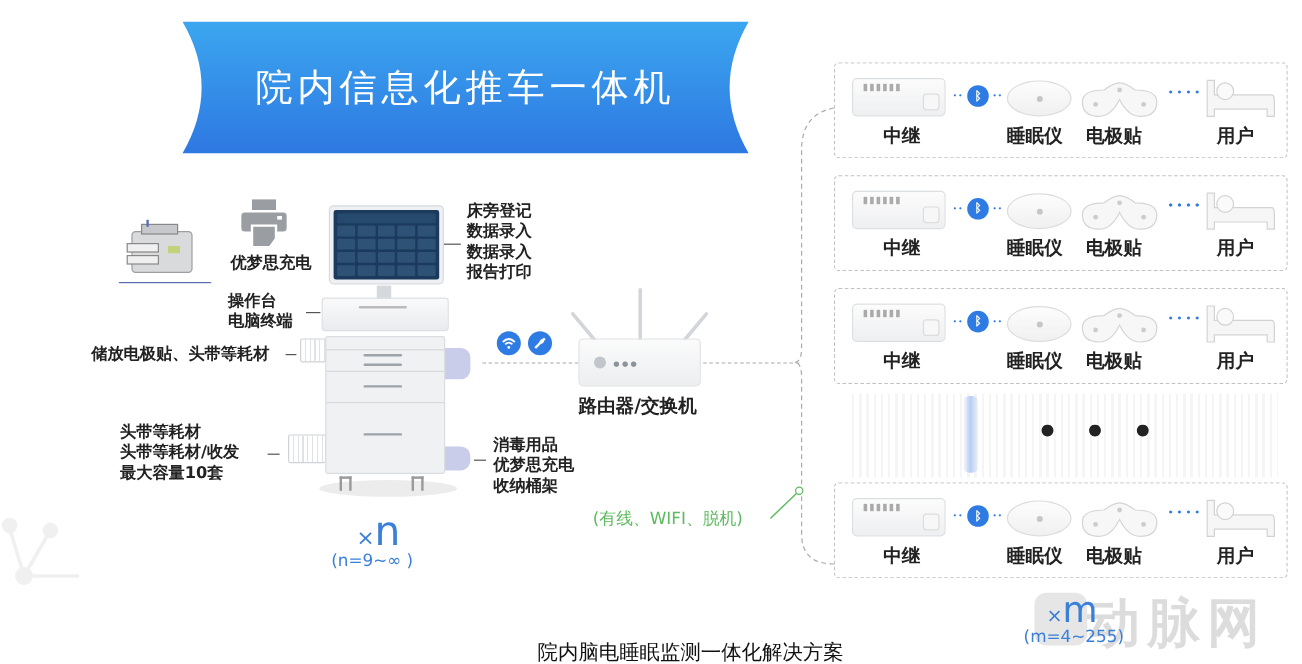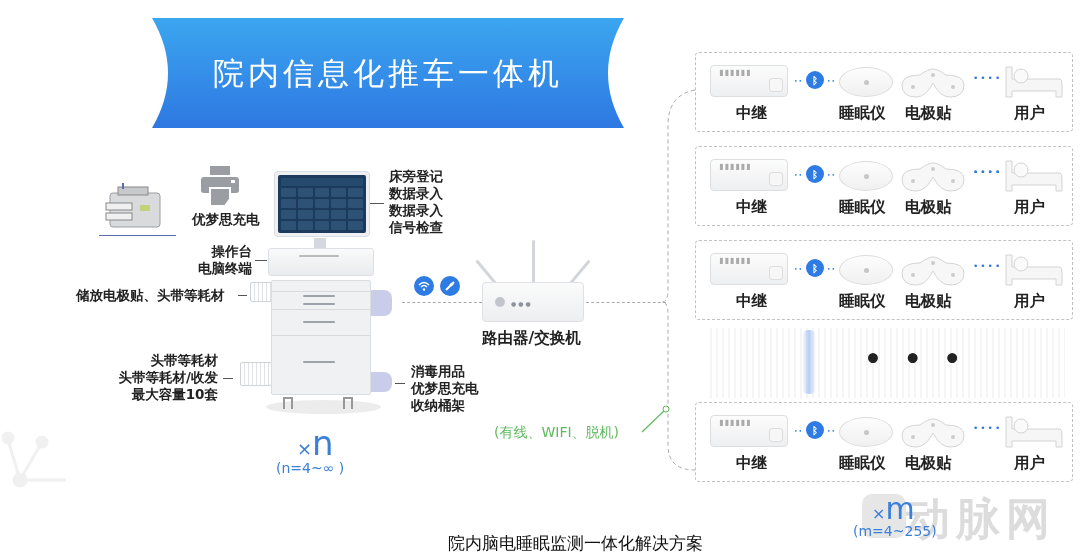--- a/index.html
+++ b/index.html
@@ -7,21 +7,21 @@
   body { position: relative; font-family: "DejaVu Sans", "Liberation Sans", sans-serif; color: #222; }
   .abs { position: absolute; }
 
   
   .banner { left: 152px; top: 18px; width: 472px; height: 110px; }
   .banner svg { position: absolute; left: 0; top: 0; }
   .banner-text { position: absolute; left: 0; top: 0; width: 472px; height: 110px; display: flex; flex-direction: row; align-items: center; justify-content: center; color: #fff; font-size: 31px; letter-spacing: 4px; line-height: 40px; font-family: "DejaVu Sans", sans-serif; }
 
   
   .lbl { font-weight: bold; font-size: 13.5px; color: #222; line-height: 17px; white-space: nowrap; }
-  .lbl.right { text-align: right; }
+  .lbl.right { }
   .dash { height: 1px; background: #555; }
 
   
   .monitor { left: 274px; top: 171px; width: 96px; height: 66px; background: #eef0f3; border-radius: 4px; padding: 3px; border: 1px solid #d8dbe0; }
   .monitor .screen { width: 100%; height: 100%; background: #1b3a5c; border-radius: 2px; display: grid; grid-template-columns: repeat(5, 1fr); grid-template-rows: 8px repeat(4, 1fr); gap: 2px; padding: 3px; }
   .monitor .screen span { background: #2d5275; border-radius: 1px; }
   .monitor .screen .top { grid-column: 1 / 6; background: #264a6e; }
   .pole { left: 314px; top: 238px; width: 12px; height: 12px; background: #d5d8dc; }
   .desk { left: 268px; top: 248px; width: 106px; height: 28px; background: linear-gradient(#fafafa, #e9ebee); border: 1px solid #dcdfe3; border-radius: 3px; }
   .desk .slot { position: absolute; left: 30px; top: 6px; width: 40px; height: 2px; background: #bbb; border-radius: 1px; }
@@ -145,21 +145,21 @@
       <span></span>
       <span></span>
   </div>
 </div>
 <div class="abs pole"></div>
 <div class="abs dash" style="left:370px;top:203px;width:14px"></div>
 <div class="abs lbl" style="left:389px;top:168px">
   <div>床旁登记</div>
   <div>数据录入</div>
   <div>数据录入</div>
-  <div>信号检查</div>
+  <div>报告打印</div>
 </div>
 
 <div class="abs desk">
     <div class="slot"></div>
   </div>
 <div class="abs lbl right" style="left:190px;top:243px;width:62px">
   <div>操作台</div>
   <div>电脑终端</div>
 </div>
 <div class="abs dash" style="left:255px;top:260px;width:12px"></div>
@@ -195,21 +195,21 @@
 <div class="abs dash" style="left:395px;top:383px;width:10px"></div>
 <div class="abs lbl" style="left:411px;top:363px">
   <div>消毒用品</div>
   <div>优梦思充电</div>
   <div>收纳桶架</div>
 </div>
 
 <div class="abs mult" style="left:297px;top:426px;font-size:34px;line-height:34px">
   <span style="font-size:18px">×</span><span>n</span>
 </div>
-<div class="abs mult" style="left:276px;top:460px;font-size:14px">(n=4~∞ )</div>
+<div class="abs mult" style="left:276px;top:460px;font-size:14px">(n=9~∞ )</div>
 
 <div class="abs circle-icon" style="left:414px;top:276px">
   <svg width="12" height="10" viewBox="0 0 12 10">
       <path d="M1,4 Q6,-1 11,4" stroke="#fff" stroke-width="1.5" fill="none"></path>
       <path d="M3,6 Q6,3 9,6" stroke="#fff" stroke-width="1.5" fill="none"></path>
       <circle cx="6" cy="8.5" r="1.2" fill="#fff"></circle>
     </svg>
 </div>
 <div class="abs circle-icon" style="left:440px;top:276px">
   <svg width="12" height="12" viewBox="0 0 12 12">

